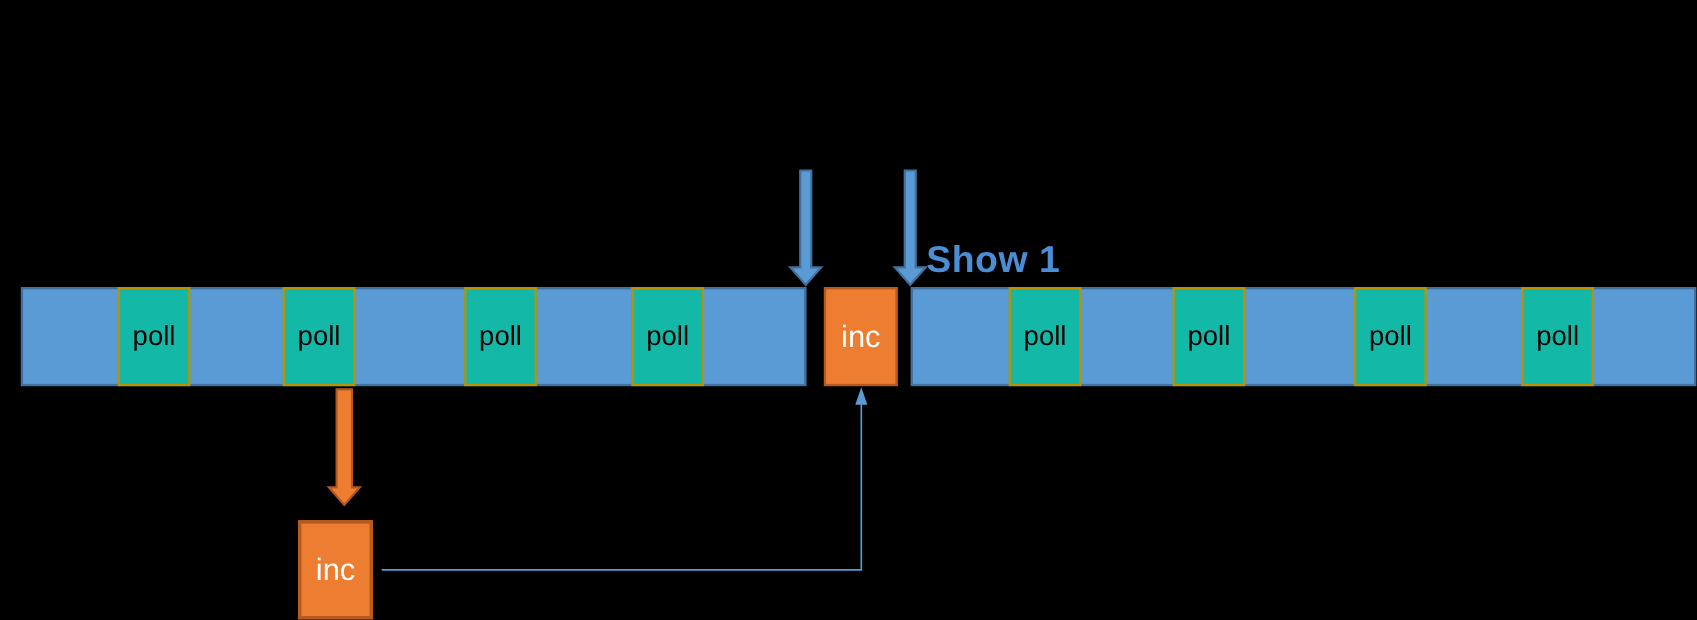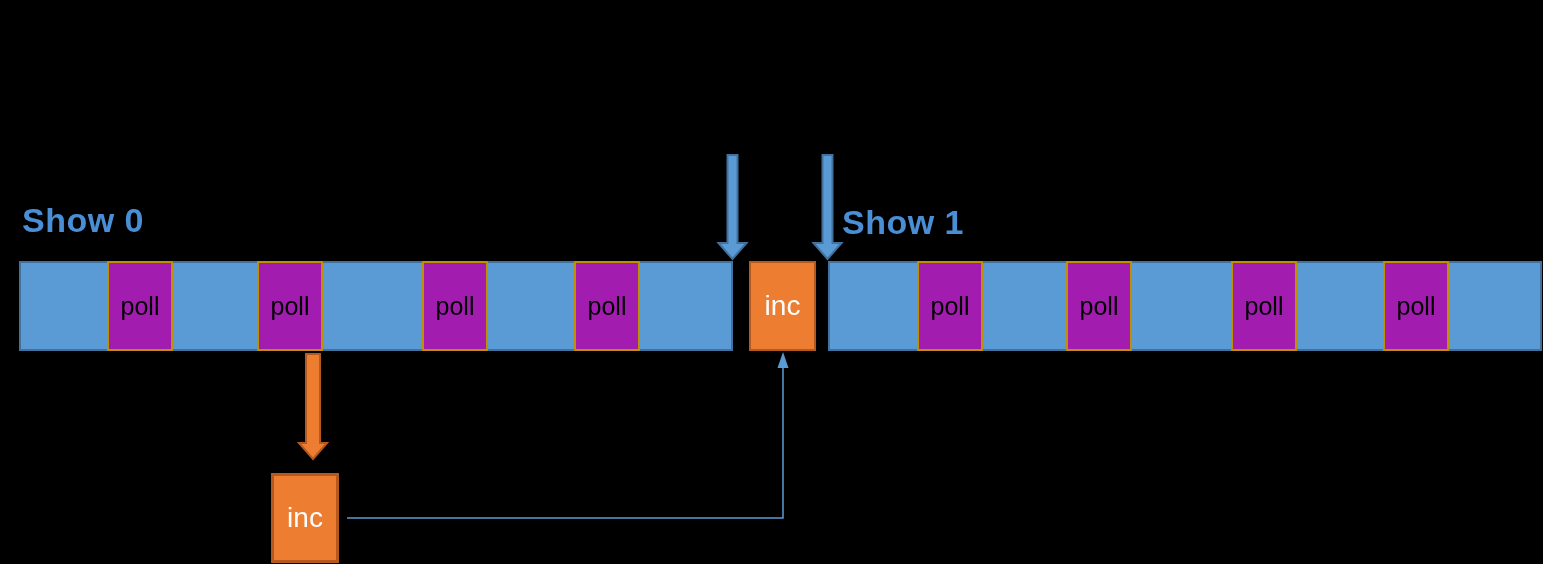--- a/index.html
+++ b/index.html
@@ -13,39 +13,39 @@
   }
   .show-label {
     position:absolute;
     color:#4a8fd5;
     font-weight:bold;
     font-size:34px;
     letter-spacing:0.5px;
     white-space:nowrap;
   }
   #show0-label { left:22px;  top:201px; }
-  #show1-label { left:842px; top:203px; }
+  #show1-label { left:842px; top:217px; }
 
   .track {
     position:absolute;
     top:261px; height:90px;
     background:#5b9bd5;
     border:2px solid #41719c;
   }
   #show0-track { left:19px;  width:714px; }
   #show1-track { left:828px; width:714px; }
 
   .block {
     position:absolute;
     top:261px; height:90px;
     display:flex; align-items:center; justify-content:center;
   }
   .poll {
     width:66px;
-    background:#a21caf;
+    background:#14b8a6;
     border:2px solid #bf9000;
     color:#000;
     font-size:25px;
   }
   .inc {
     background:#ed7d31;
     border:2px solid #b5591e;
     color:#ffffff;
     font-size:28px;
     text-align:center;
@@ -70,21 +70,20 @@
   .overlay {
     position:absolute; left:0; top:0;
     pointer-events:none;
   }
 </style>
 </head>
 <body>
 
 <div class="canvas">
 
-  <div class="show-label" id="show0-label">Show 0</div>
   <div class="show-label" id="show1-label">Show 1</div>
 
   <div class="track" id="show0-track"></div>
   <div class="track" id="show1-track"></div>
 
   <div class="block poll" id="poll-1">poll</div>
   <div class="block poll" id="poll-2">poll</div>
   <div class="block poll" id="poll-3">poll</div>
   <div class="block poll" id="poll-4">poll</div>
   <div class="block poll" id="poll-5">poll</div>

